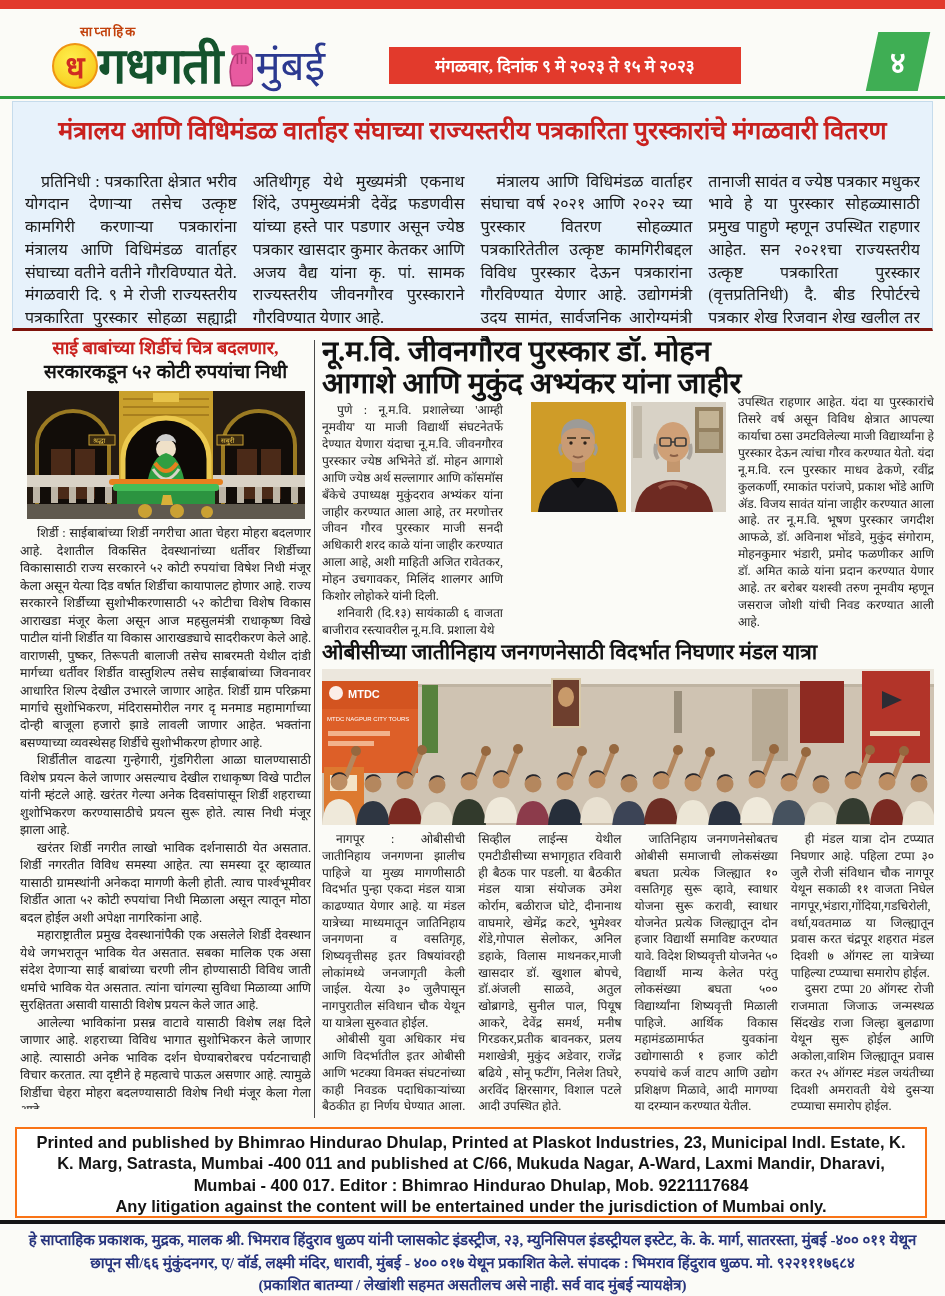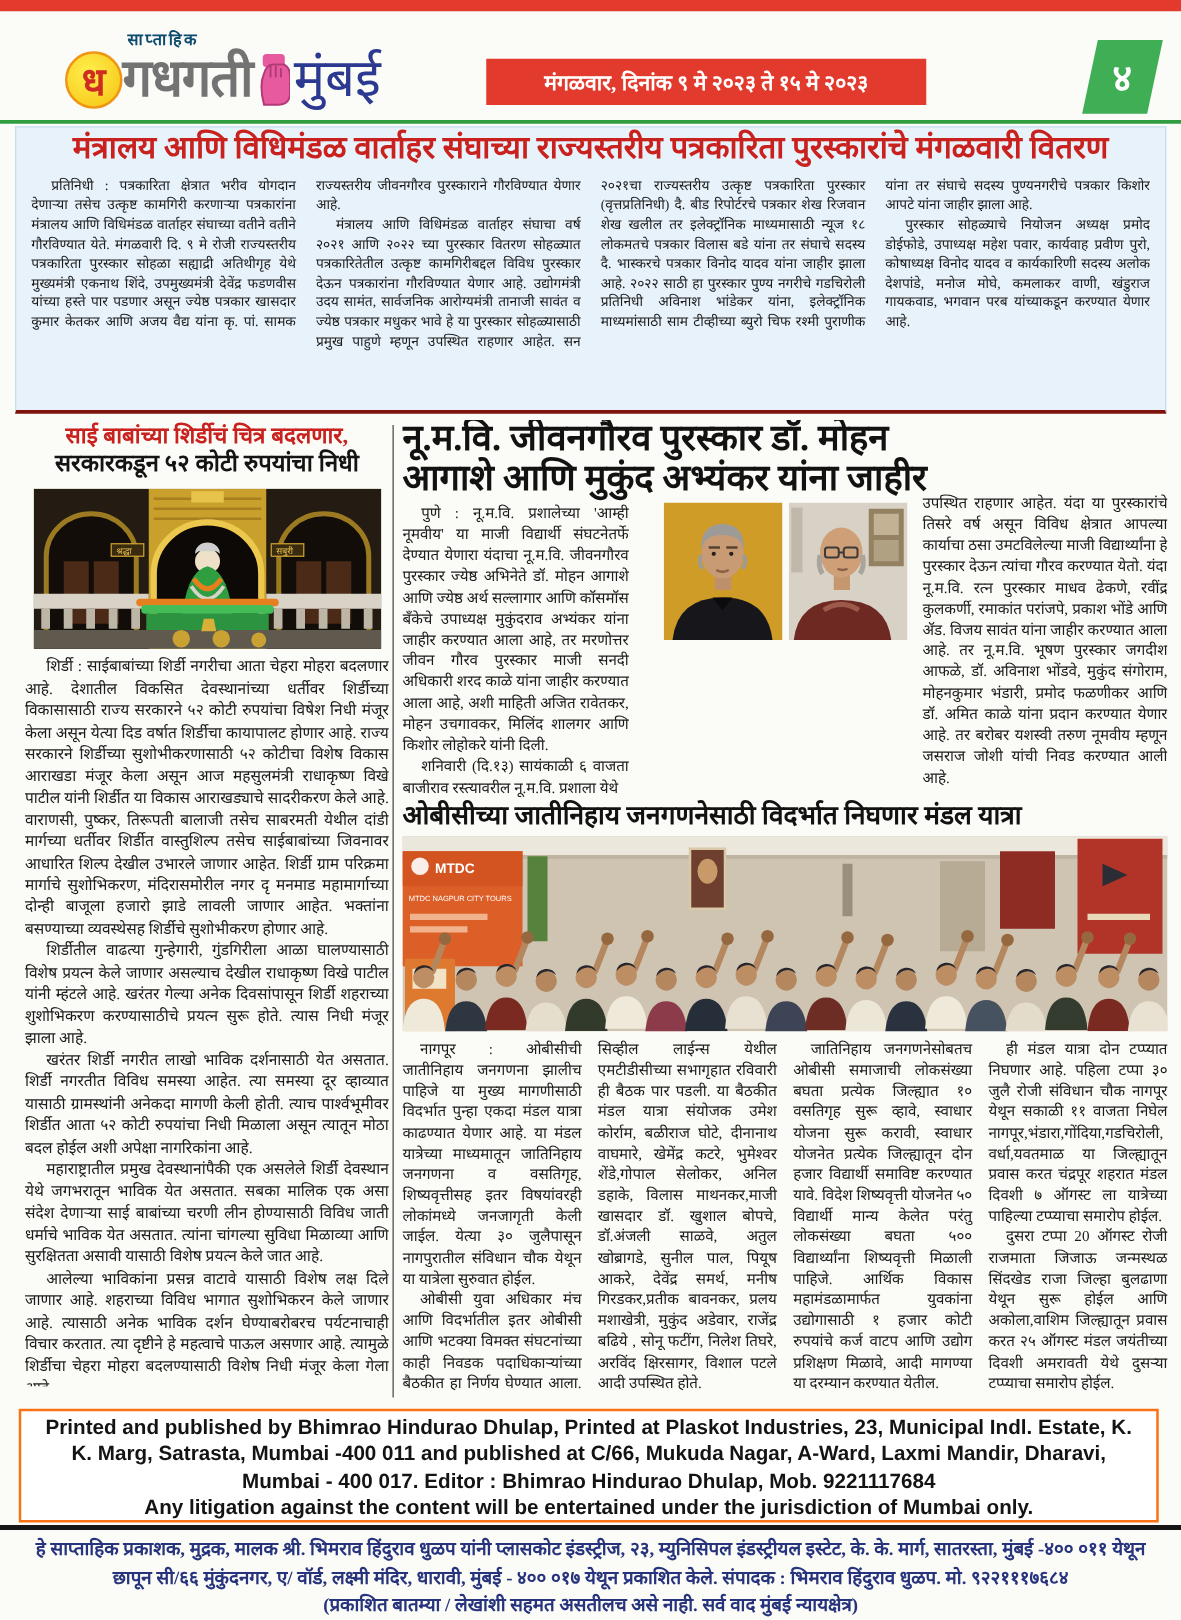--- a/index.html
+++ b/index.html
@@ -1,32 +1,32 @@
 <!DOCTYPE html>
 <html><head>
 <meta charset="utf-8">
 <style>
 *{box-sizing:border-box;margin:0;padding:0}
 html,body{width:945px;height:1296px}
 body{position:relative;background:#fbfbf7;font-family:"Liberation Serif","DejaVu Serif",serif;color:#1b1b1b;overflow:hidden}
 .topbar{position:absolute;left:0;top:0;width:945px;height:9px;background:#e23a2c}
 .logo{position:absolute;left:52px;top:22px}
-.weekly{display:block;margin-left:50px;color:#0c4a6e;font-weight:bold;font-size:13px;letter-spacing:2px}
+.weekly{display:block;margin-left:28px;color:#c2410c;font-weight:bold;font-size:13px;letter-spacing:2px}
 .logo-row{display:flex;align-items:center;margin-top:1px}
 .dha{width:46px;height:46px;border-radius:50%;background:radial-gradient(circle at 40% 35%,#ffef4d,#f6c211);border:2px solid #ef9413;color:#d02c22;font-size:31px;font-weight:bold;display:flex;align-items:center;justify-content:center;flex:none}
-.gadh{color:#737373;font-size:42px;font-weight:bold;line-height:1;letter-spacing:-1px}
+.gadh{color:#14532d;font-size:50px;font-weight:bold;line-height:1;letter-spacing:-1px}
 .fist-svg{width:27px;height:44px;margin:0 3px;flex:none}
 .mum{color:#2b3990;font-size:42px;font-weight:normal;line-height:1}
 .datebox{position:absolute;left:389px;top:47px;width:352px;height:37px;background:#e23a2c;color:#fff;font-size:17px;font-weight:bold;display:flex;align-items:center;justify-content:center;white-space:nowrap}
 .pagebadge{position:absolute;left:872px;top:32px;width:52px;height:59px;background:#3fae54;transform:skewX(-12deg);display:flex;align-items:center;justify-content:center;color:#fff;font-size:30px;font-weight:bold}
 .pagebadge span{transform:skewX(12deg)}
 .greenrule{position:absolute;left:0;top:96px;width:945px;height:3px;background:#2f9e41}
-.leadbox{position:absolute;left:12px;top:101px;width:921px;height:230px;background:#e7f2fb;border:1px solid #c6dcec;border-bottom:3px solid #7e130b;padding:0 12px 0}
+.leadbox{position:absolute;left:12px;top:101px;width:921px;height:230px;background:#e7f2fb;border:1px solid #c6dcec;border-bottom:3px solid #7e130b;padding:12px 12px 0}
 .leadhead{color:#c9211e;font-size:25px;font-weight:bold;text-align:center;line-height:1.35;white-space:nowrap;overflow:hidden}
-.leadbody{margin-top:6px;column-count:4;column-gap:16px;font-size:11px;line-height:1.42;text-align:justify;height:178px;overflow:hidden}
+.leadbody{margin-top:23px;column-count:4;column-gap:16px;font-size:16px;line-height:1.42;text-align:justify;height:178px;overflow:hidden}
 .leadbody p{text-indent:16px}
 .sai{position:absolute;left:20px;top:337px;width:291px}
 .sai-h-red{color:#c9211e;font-size:18px;font-weight:bold;text-align:center;line-height:1.3;white-space:nowrap}
 .sai-h-blk{color:#141414;font-size:19px;font-weight:bold;text-align:center;line-height:1.25;white-space:nowrap}
 .sai-photo{display:block;margin:7px auto 6px}
 .sai-body{font-size:12.4px;line-height:1.41;text-align:justify;height:584px;overflow:hidden}
 .sai-body p{text-indent:17px}
 .vrule{position:absolute;left:314px;top:340px;width:1px;height:778px;background:#4a4a4a}
 .numvi{position:absolute;left:322px;top:336px;width:612px;height:302px;overflow:hidden}
 .numvi-h{font-size:29px;font-weight:bold;line-height:1.1;color:#121212;white-space:nowrap}

